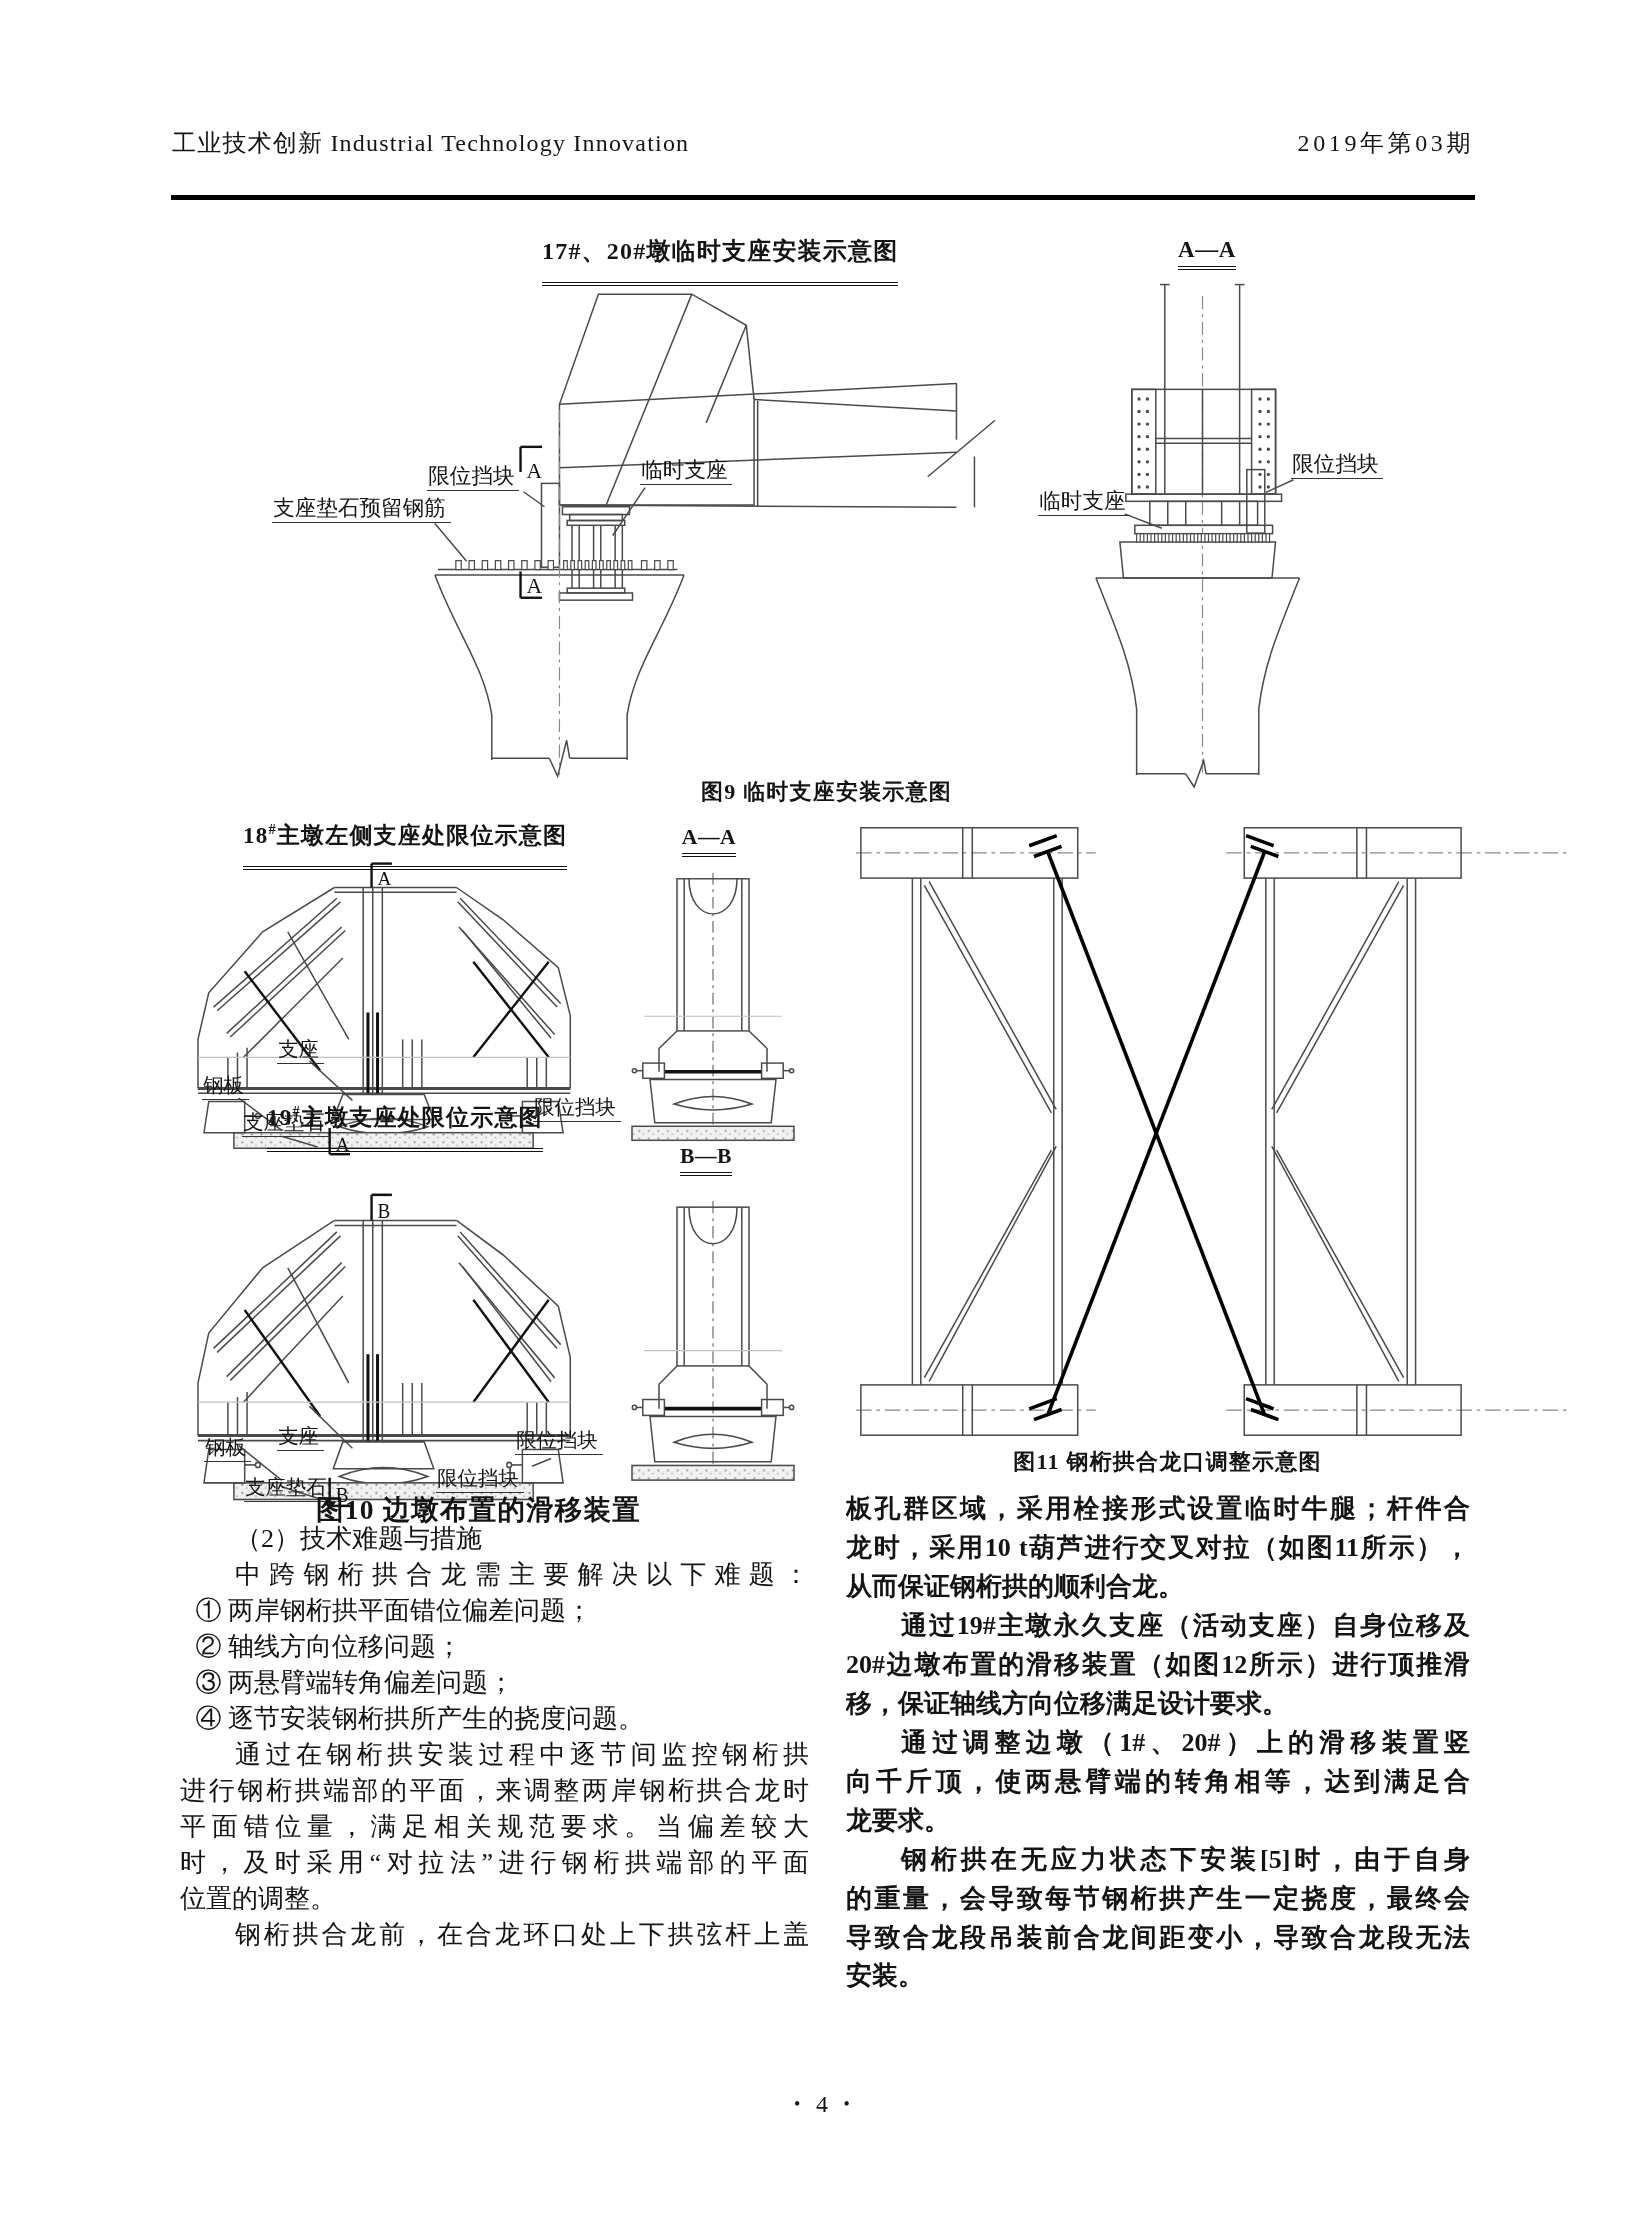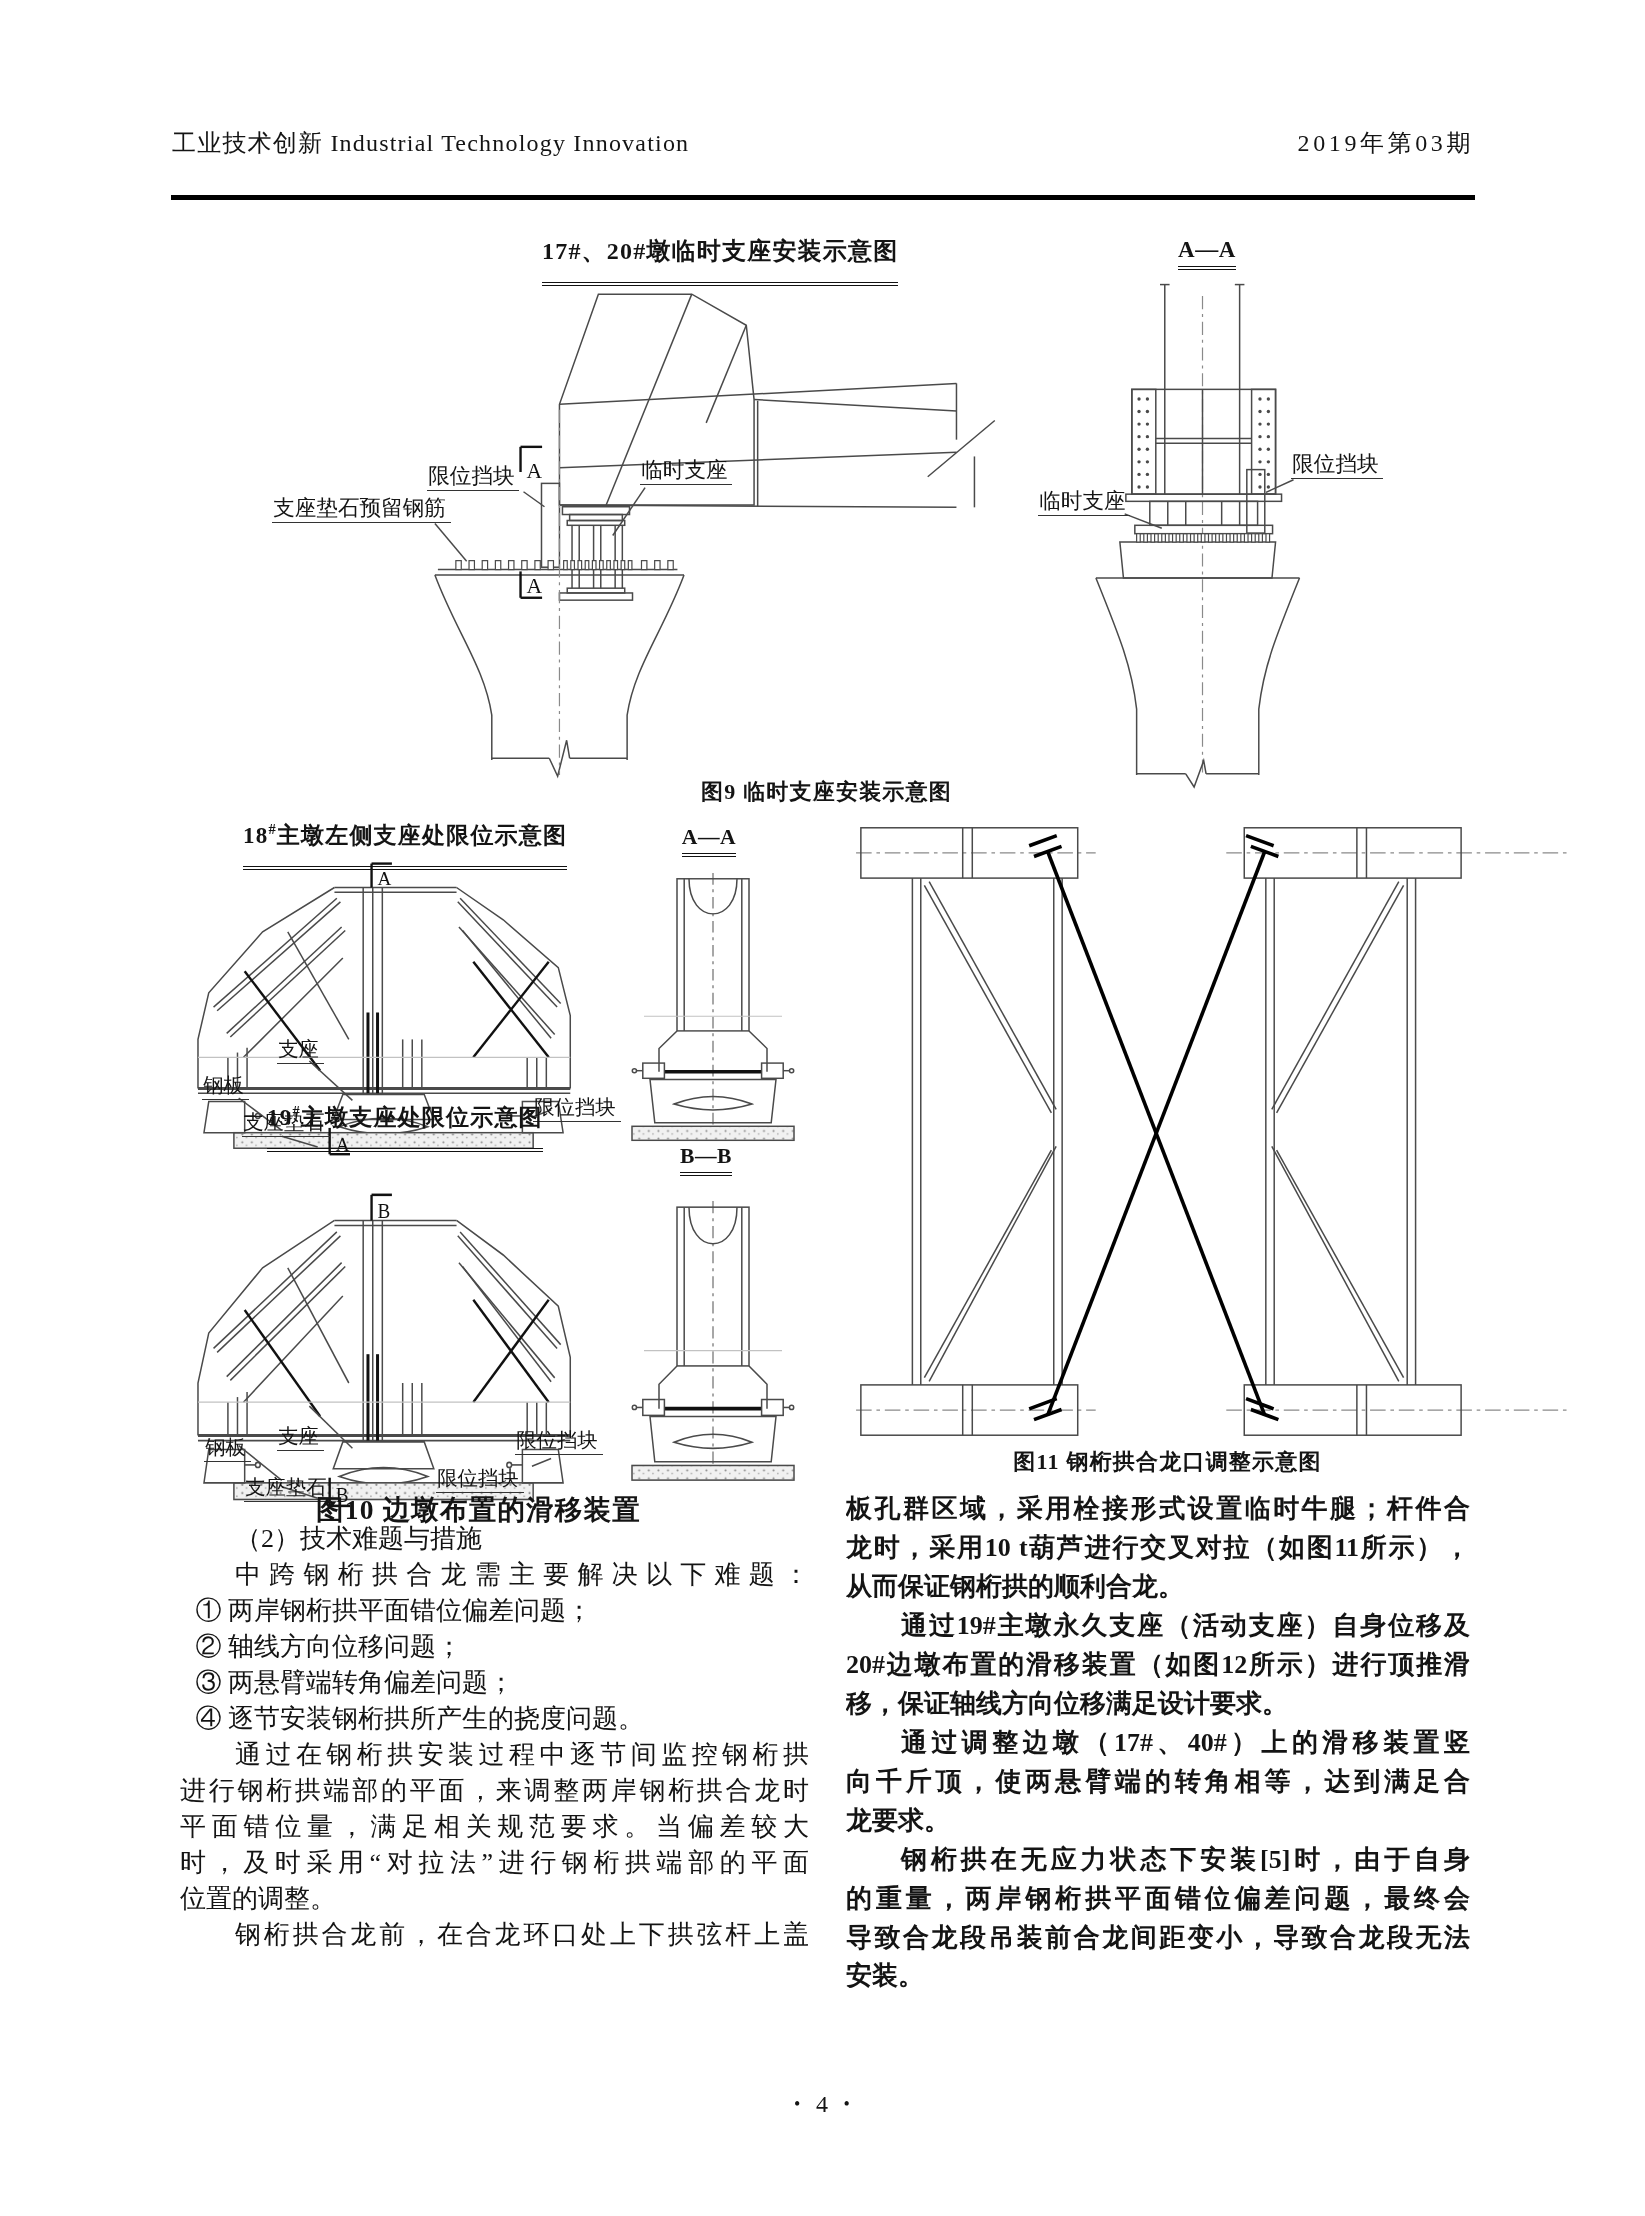--- a/index.html
+++ b/index.html
@@ -417,25 +417,25 @@
   <div class="line jst" style="left:180px;top:1846px;">时，及时采用“对拉法”进行钢桁拱端部的平面</div>
   <div class="line" style="left:180px;top:1882px;">位置的调整。</div>
   <div class="line ind2 jst" style="left:180px;top:1918px;">钢桁拱合龙前，在合龙环口处上下拱弦杆上盖</div>
 
   <div class="line rcol jst" style="left:846px;top:1492px;">板孔群区域，采用栓接形式设置临时牛腿；杆件合</div>
   <div class="line rcol jst" style="left:846px;top:1531px;">龙时，采用10 t葫芦进行交叉对拉（如图11所示），</div>
   <div class="line rcol" style="left:846px;top:1570px;">从而保证钢桁拱的顺利合龙。</div>
   <div class="line rcol ind2 jst" style="left:846px;top:1609px;">通过19#主墩永久支座（活动支座）自身位移及</div>
   <div class="line rcol jst" style="left:846px;top:1648px;">20#边墩布置的滑移装置（如图12所示）进行顶推滑</div>
   <div class="line rcol" style="left:846px;top:1687px;">移，保证轴线方向位移满足设计要求。</div>
-  <div class="line rcol ind2 jst" style="left:846px;top:1726px;">通过调整边墩（17#、40#）上的滑移装置竖</div>
+  <div class="line rcol ind2 jst" style="left:846px;top:1726px;">通过调整边墩（1#、20#）上的滑移装置竖</div>
   <div class="line rcol jst" style="left:846px;top:1765px;">向千斤顶，使两悬臂端的转角相等，达到满足合</div>
   <div class="line rcol" style="left:846px;top:1804px;">龙要求。</div>
   <div class="line rcol ind2 jst" style="left:846px;top:1843px;">钢桁拱在无应力状态下安装[5]时，由于自身</div>
-  <div class="line rcol jst" style="left:846px;top:1882px;">的重量，两岸钢桁拱平面错位偏差问题，最终会</div>
+  <div class="line rcol jst" style="left:846px;top:1882px;">的重量，会导致每节钢桁拱产生一定挠度，最终会</div>
   <div class="line rcol jst" style="left:846px;top:1921px;">导致合龙段吊装前合龙间距变小，导致合龙段无法</div>
   <div class="line rcol" style="left:846px;top:1959px;">安装。</div>
 
   <div class="ftr">
     <span class="b">•</span><span>4</span><span class="b">•</span>
   </div>
 
 </div>
 
 

